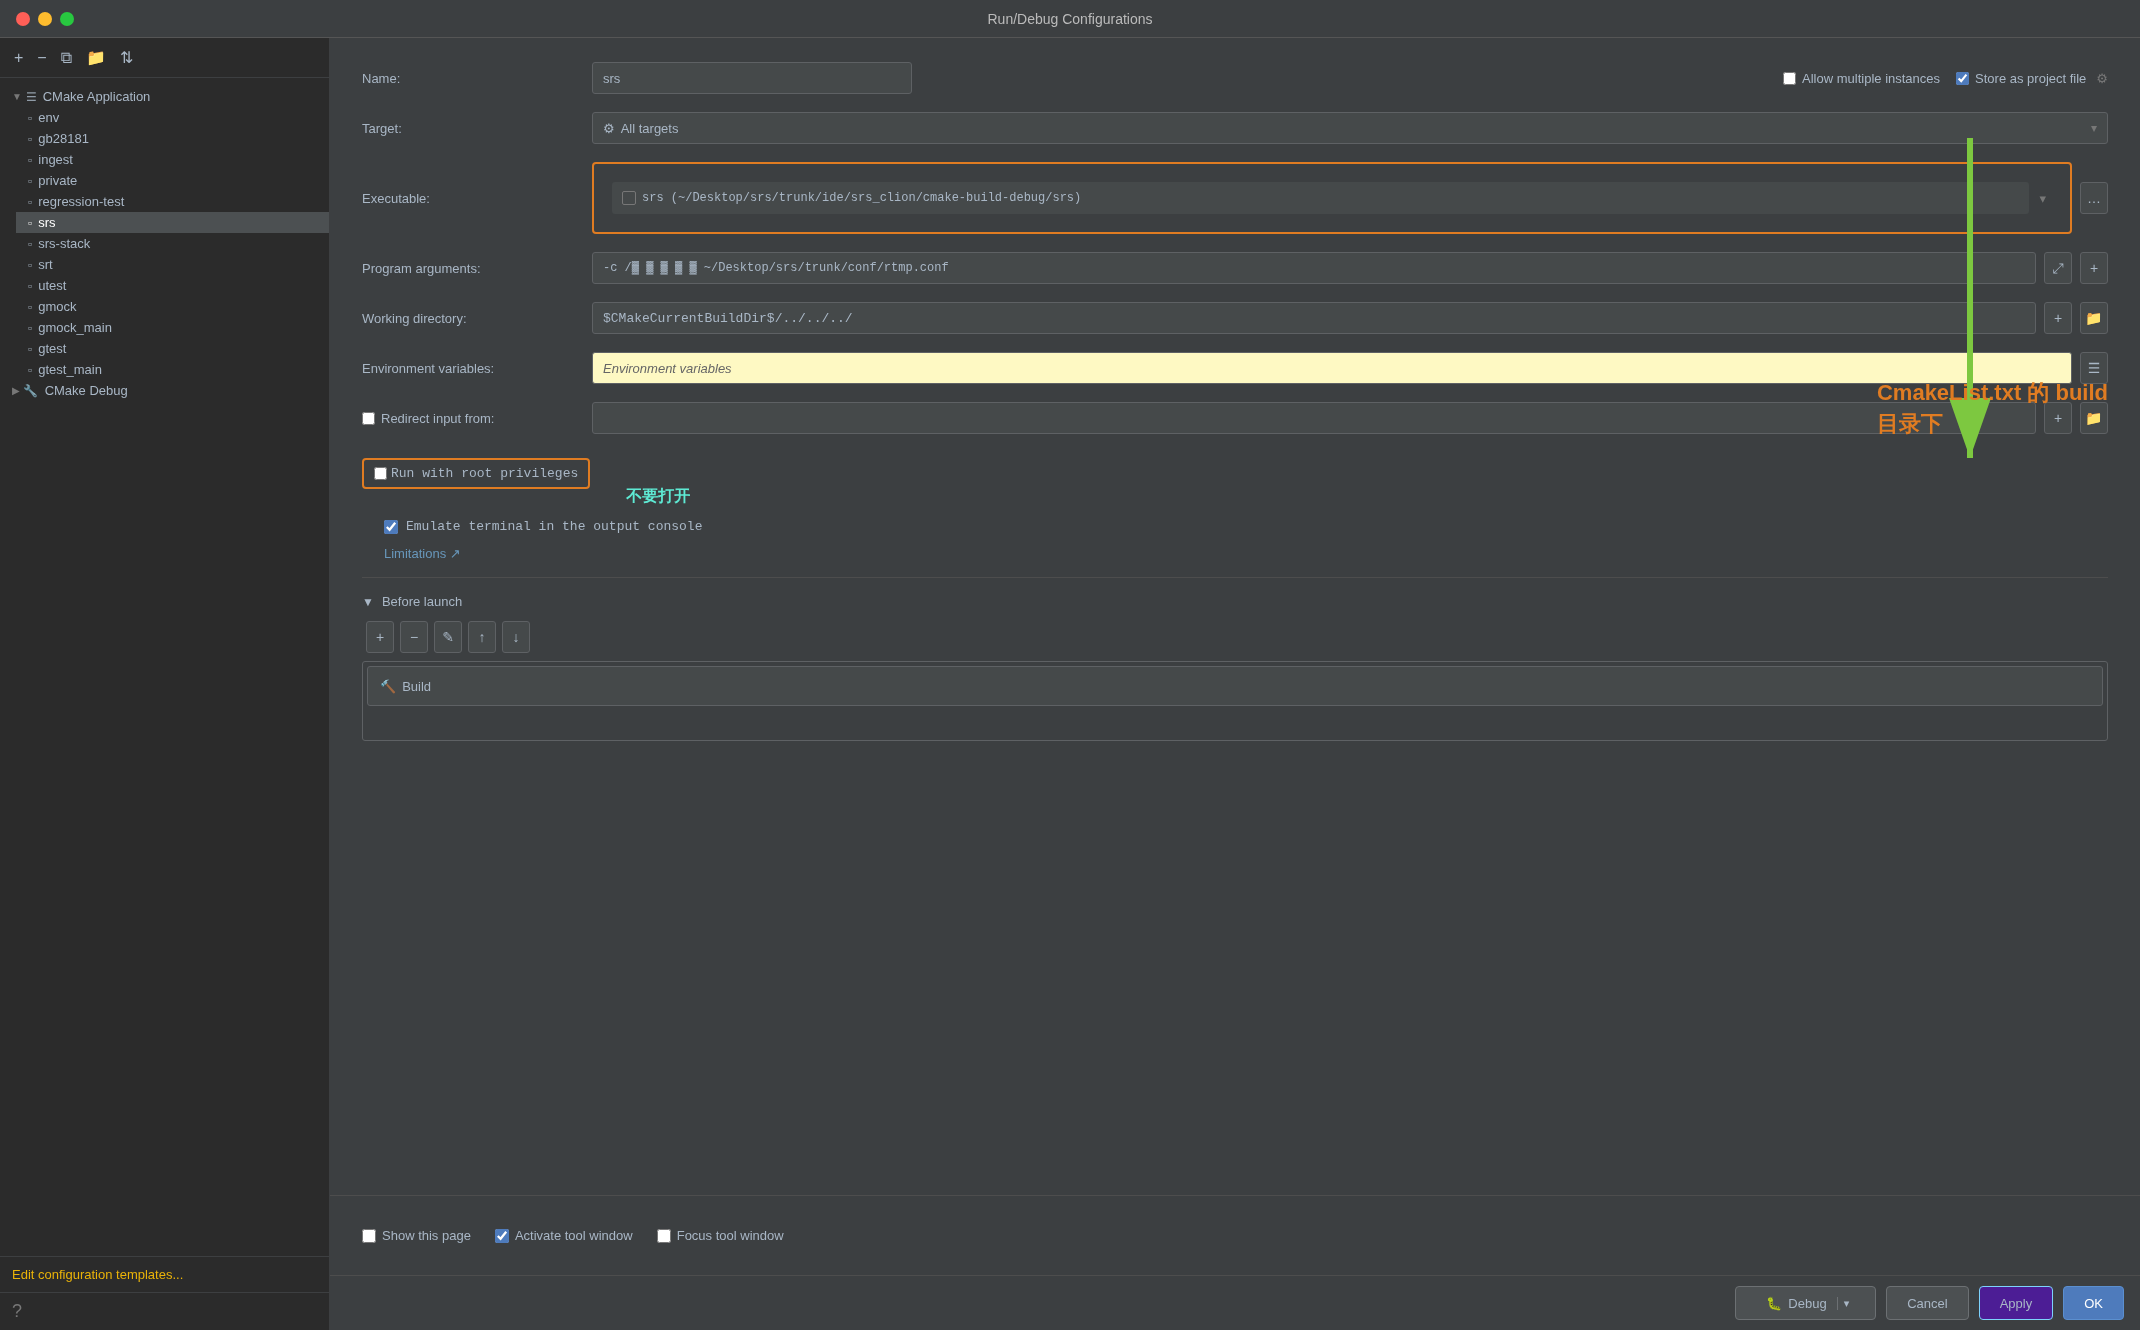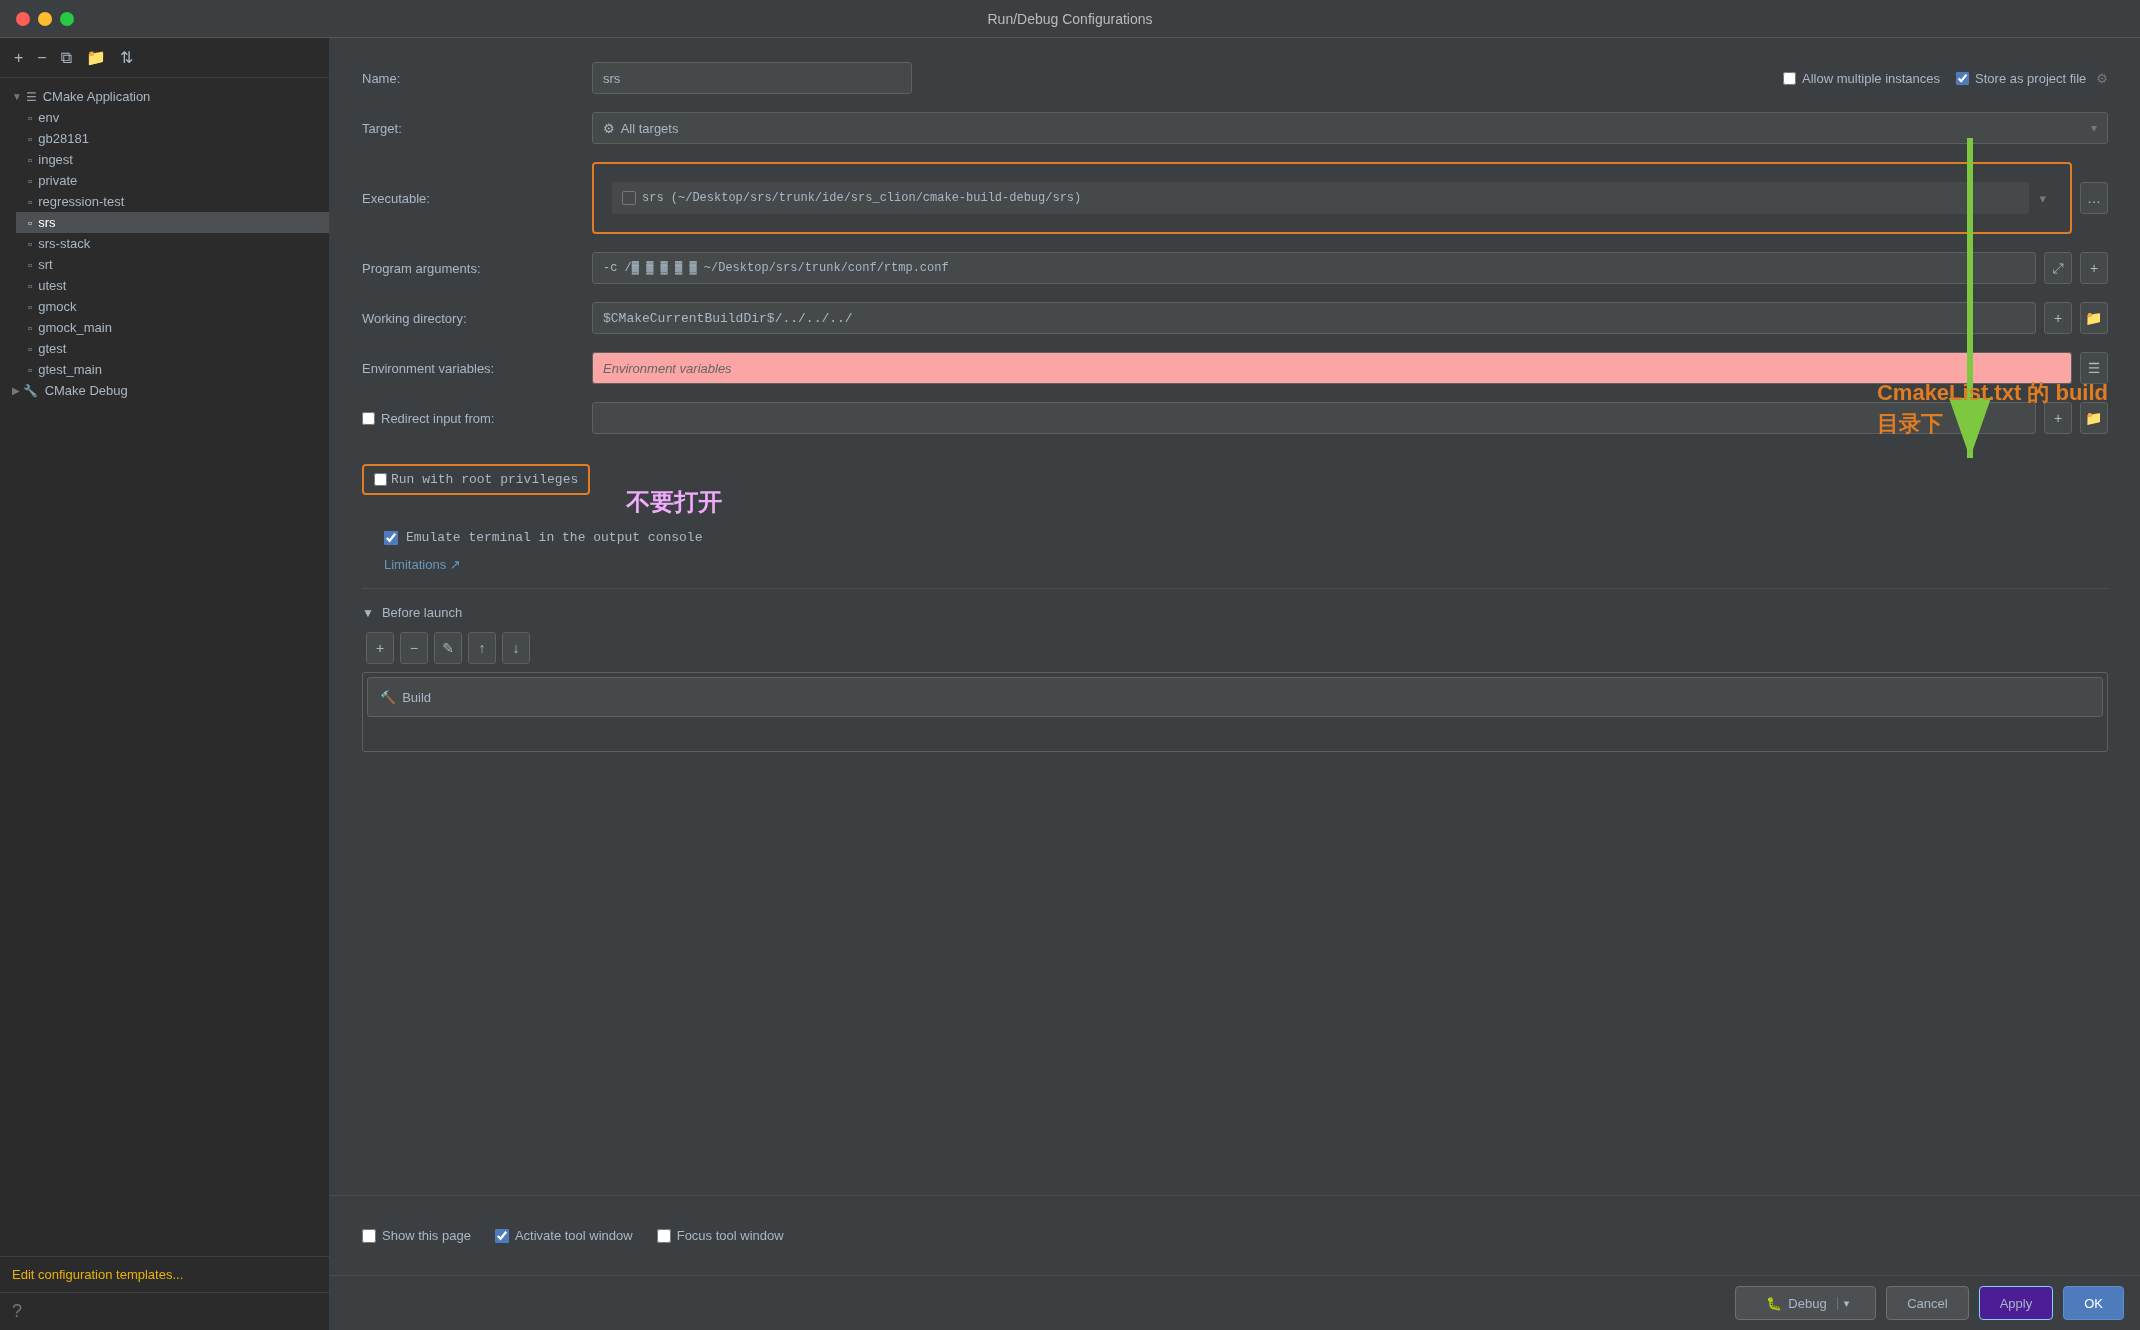--- a/index.html
+++ b/index.html
@@ -207,21 +207,21 @@
       border: 1px solid #5e6164;
       color: #a9b7c6;
       padding: 5px 10px;
       font-size: 12px;
       border-radius: 3px;
       height: 32px;
       font-family: 'Courier New', monospace;
     }
     .env-field {
       flex: 1;
-      background: #fca5a5;
+      background: #fef9c3;
       border: 1px solid #5e6164;
       color: #777;
       padding: 5px 10px;
       font-size: 13px;
       border-radius: 3px;
       height: 32px;
       font-style: italic;
     }
     .checkbox-row {
       display: flex;
@@ -243,22 +243,22 @@
     .root-privileges-row {
       border: 2px solid #e07c22;
       border-radius: 4px;
       padding: 6px 10px;
       display: inline-flex;
       align-items: center;
       margin-bottom: 12px;
     }
     .annotation-bubble {
       margin-left: 20px;
-      color: #f0abfc;
-      font-size: 24px;
+      color: #5eead4;
+      font-size: 16px;
       font-weight: bold;
       margin-top: 34px;
     }
     .limitations-link {
       color: #6897bb;
       text-decoration: none;
       font-size: 13px;
       margin-left: 26px;
     }
     .divider {

